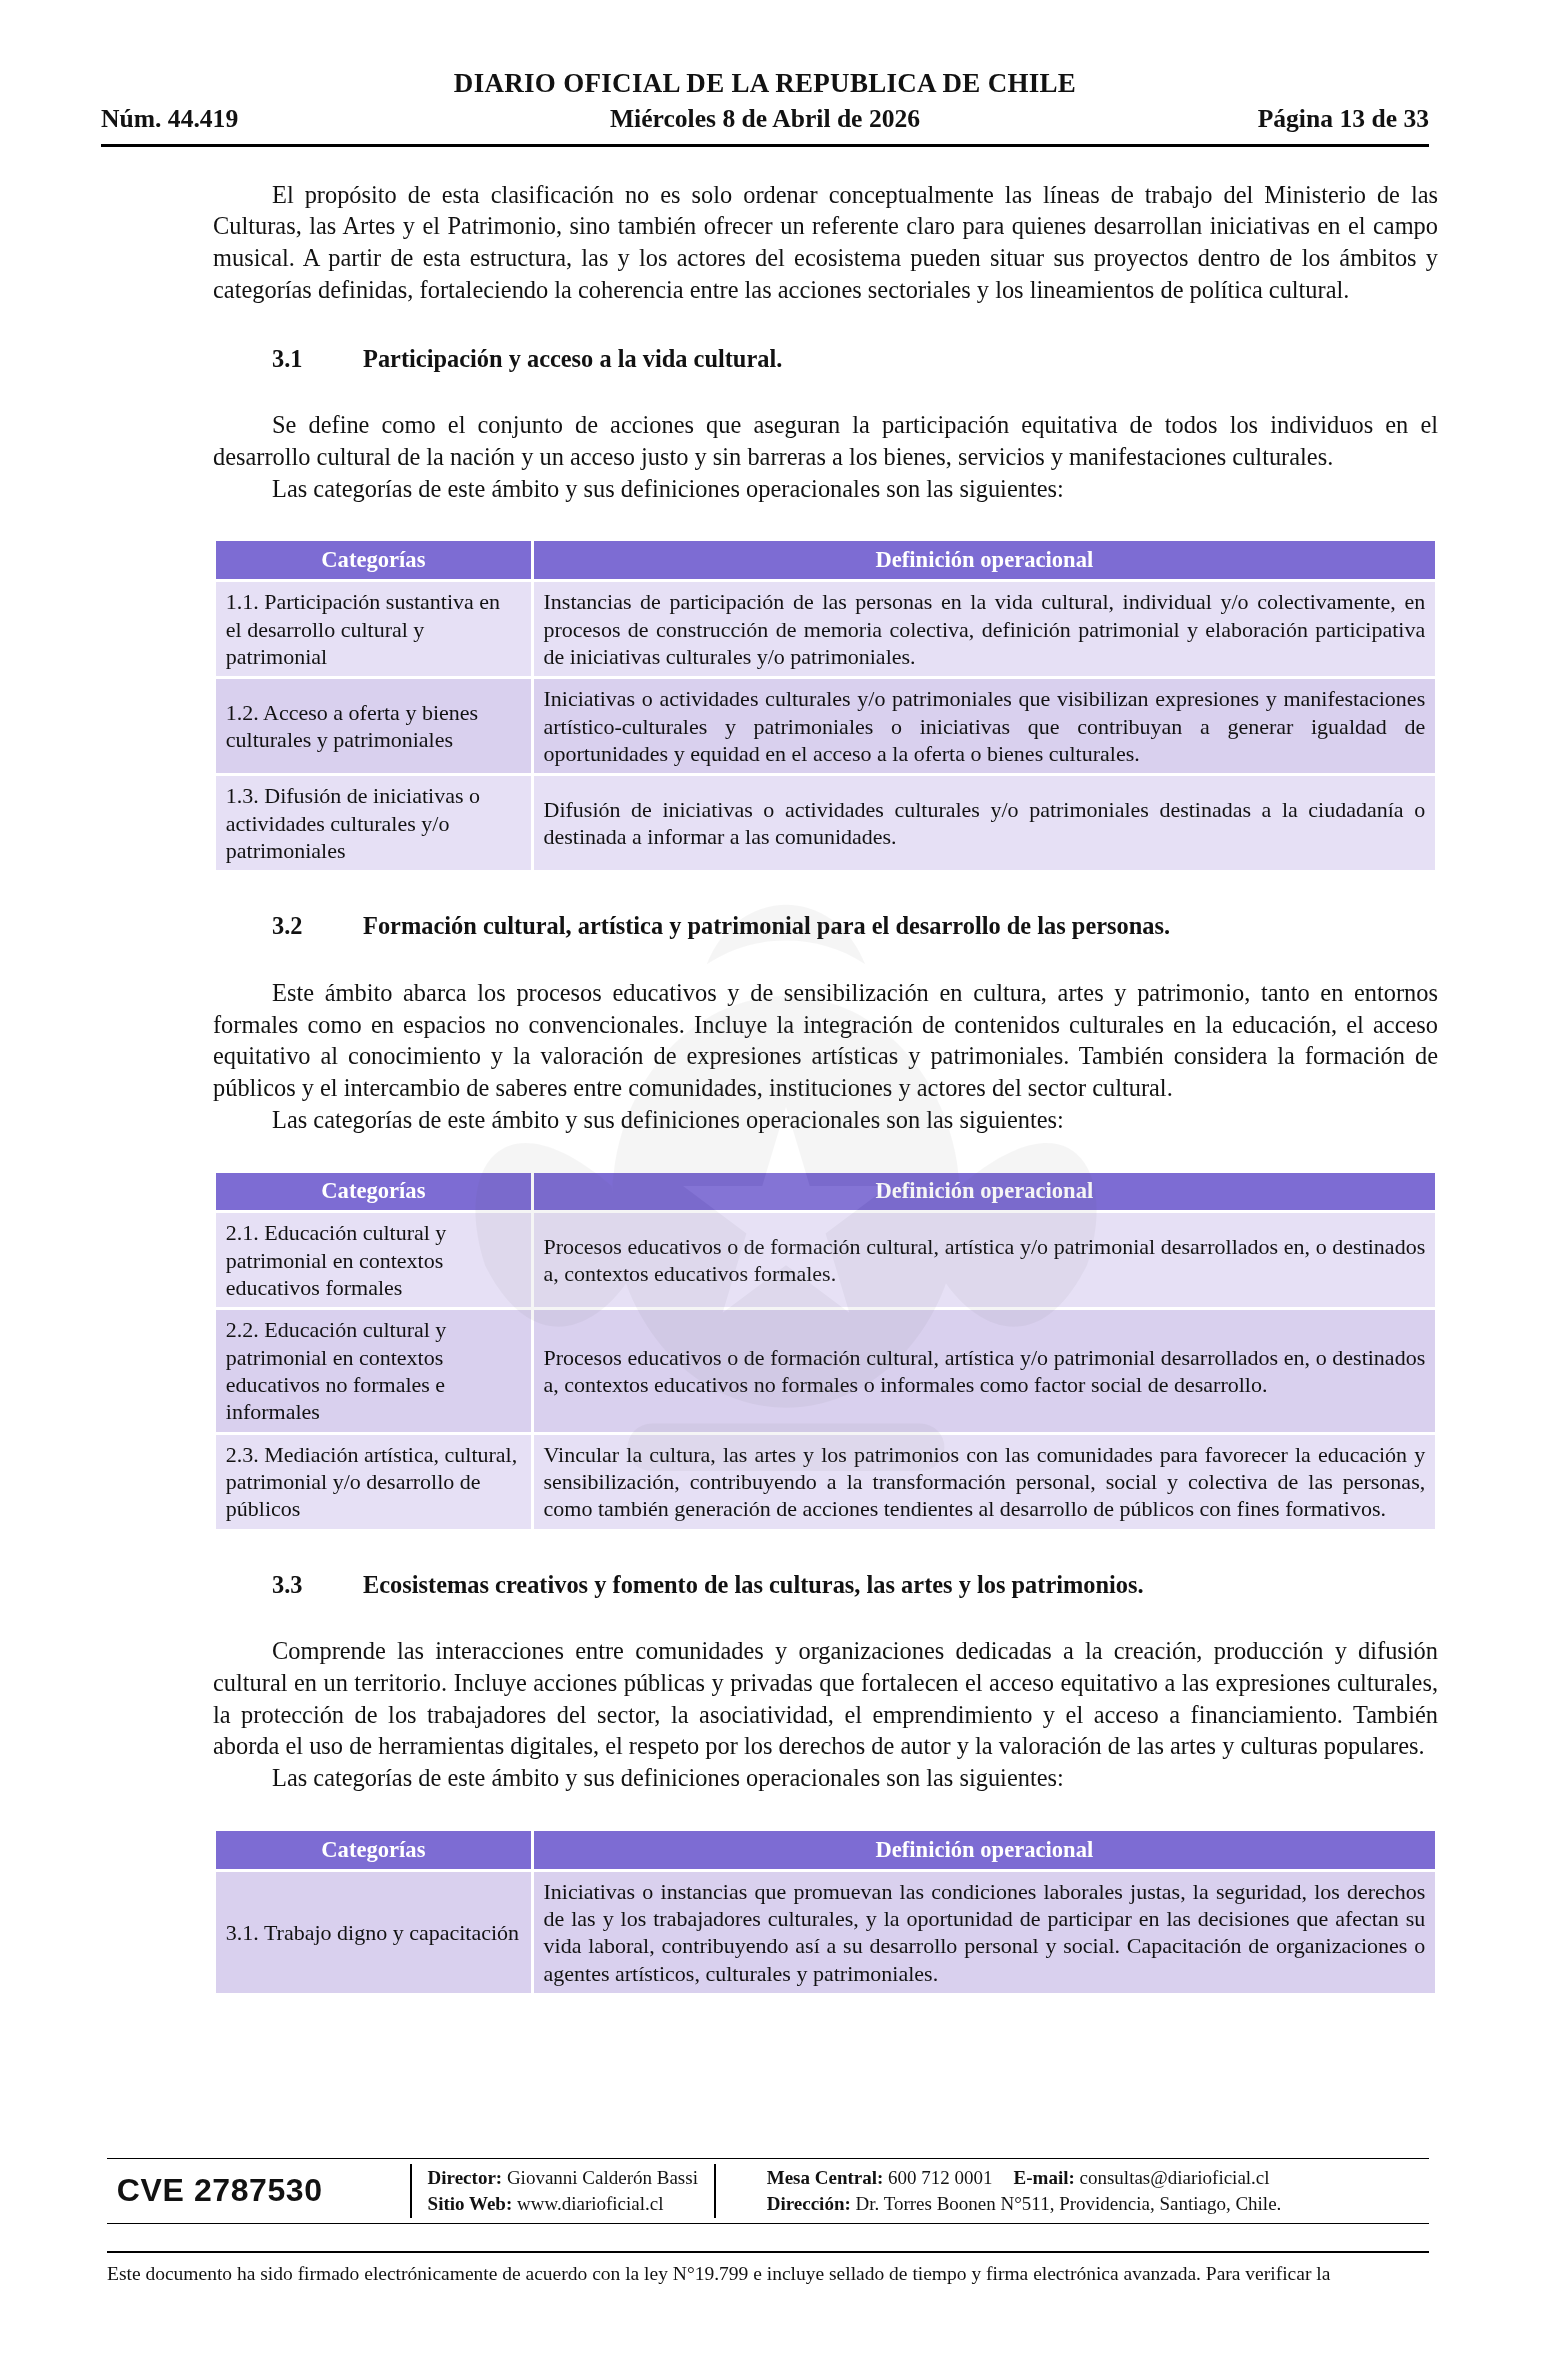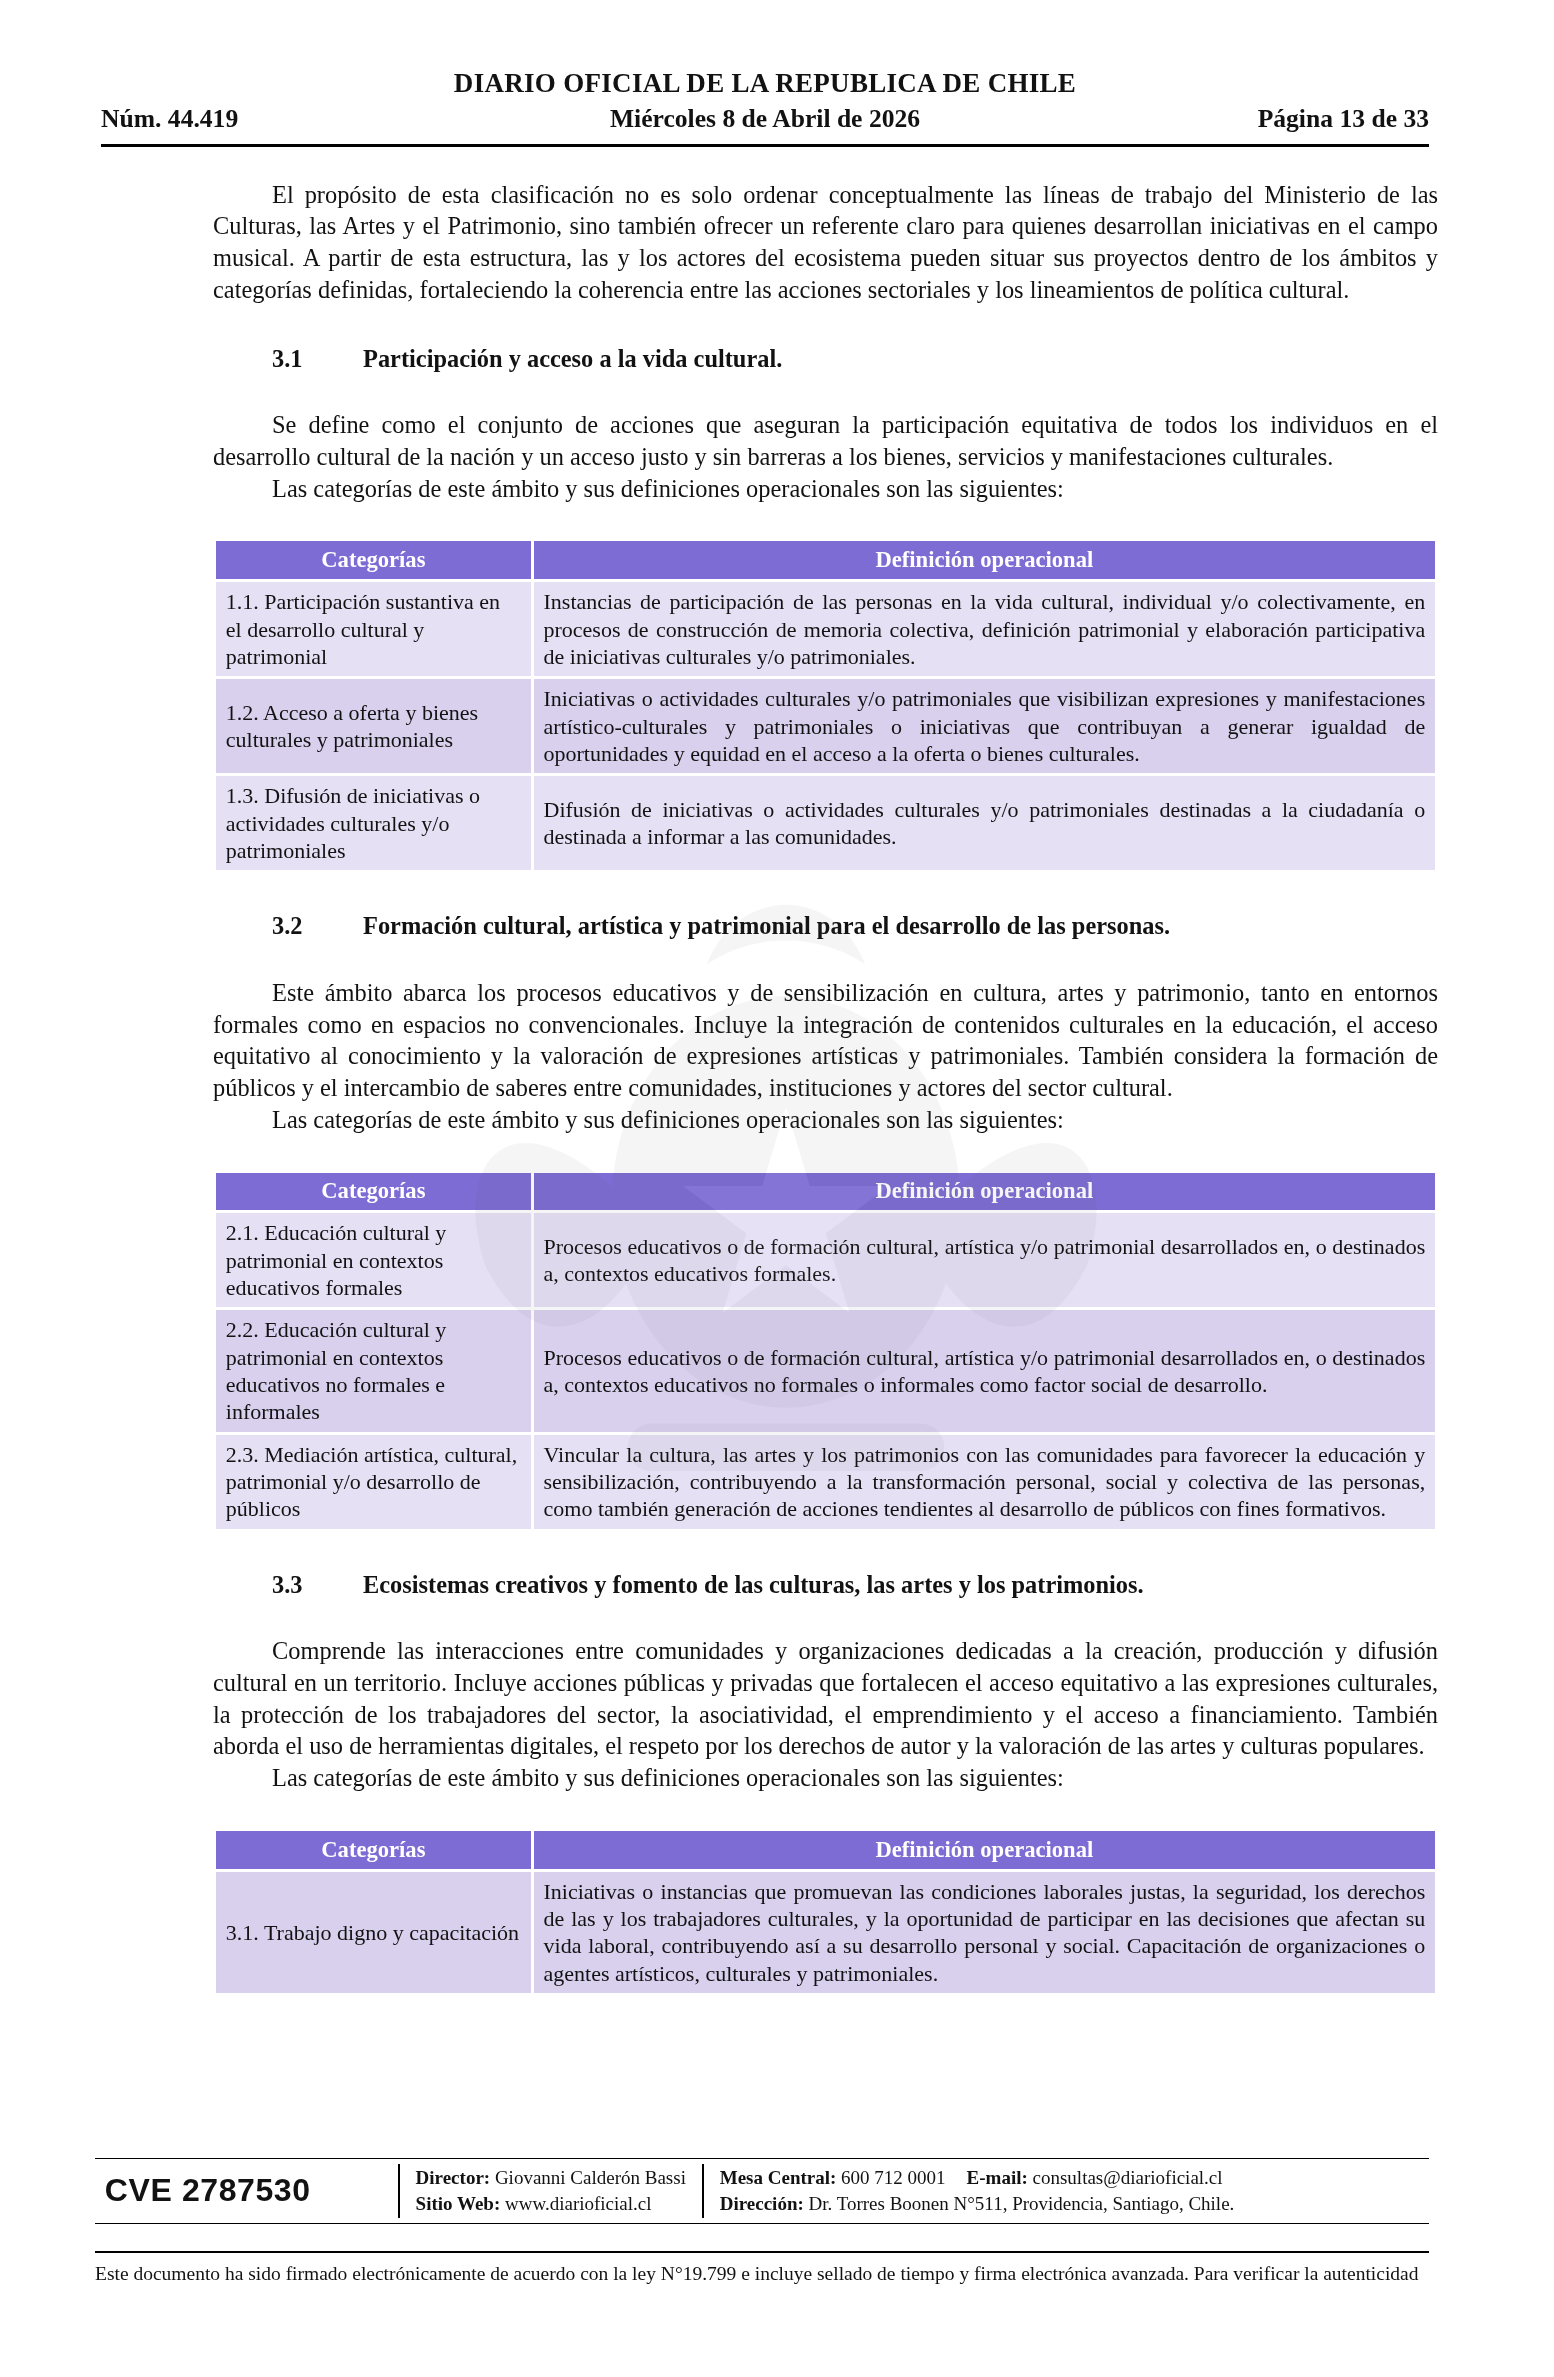--- a/index.html
+++ b/index.html
@@ -37,35 +37,35 @@
     background:var(--table-header-bg,#7d6cd3);color:#fff;text-align:center;
     font-size:22.6px;font-weight:bold;padding:4.9px 6.1px;border:3px solid #fff;
   }
   .cat-table td{
     padding:6.1px 9.8px;border:3px solid #fff;vertical-align:middle;text-align:left;
   }
   .cat-table td.def{text-align:justify;}
   tr.shade-a td{background:var(--row-light,#e6e0f5);}
   tr.shade-b td{background:var(--row-dark,#d9d0ee);}
   
-  .footer-zone{position:absolute;left:95px;right:125px;top:2158px;background:#fff;}
+  .footer-zone{position:absolute;left:107px;right:125px;top:2158px;background:#fff;}
   .cve-box{
     border-top:1.8px solid #000;border-bottom:1.8px solid #000;
     display:flex;align-items:stretch;padding:4.9px 0;min-height:54px;
   }
   .cve-cell{
     flex:0 0 293px;display:flex;align-items:center;padding-left:9.8px;
     font-family:"Liberation Sans",sans-serif;font-weight:bold;font-size:32px;letter-spacing:0.6px;
   }
   .v-div{width:1.8px;background:#000;}
   .info-block{
     padding:1.2px 16px;font-size:19px;line-height:1.35;
     display:flex;flex-direction:column;justify-content:center;flex:0 0 auto;
   }
-  .info-block.wide{flex:1 1 auto;}
+  .info-block.wide{flex:1 1 auto;margin-left:35px;}
   .info-block b{font-weight:bold;}
   .email-label{margin-left:21px;}
   .disc-rule{height:1.8px;background:#000;margin-top:27px;}
   .disclaimer{font-size:19.5px;line-height:1.32;margin:8.5px 0 0;text-align:left;}
   .flag{margin-top:14.6px;width:157px;height:18.3px;display:flex;}
   .flag .b{flex:0 0 36%;background:var(--flag-blue,#2e4d7b);}
   .flag .w{flex:0 0 18%;background:var(--flag-white,#e9e9e9);border-top:0.6px solid #cfcfcf;border-bottom:0.6px solid #cfcfcf;box-sizing:border-box;}
   .flag .r{flex:1 1 auto;background:var(--flag-red,#d0453e);}
 </style>
 </head>

